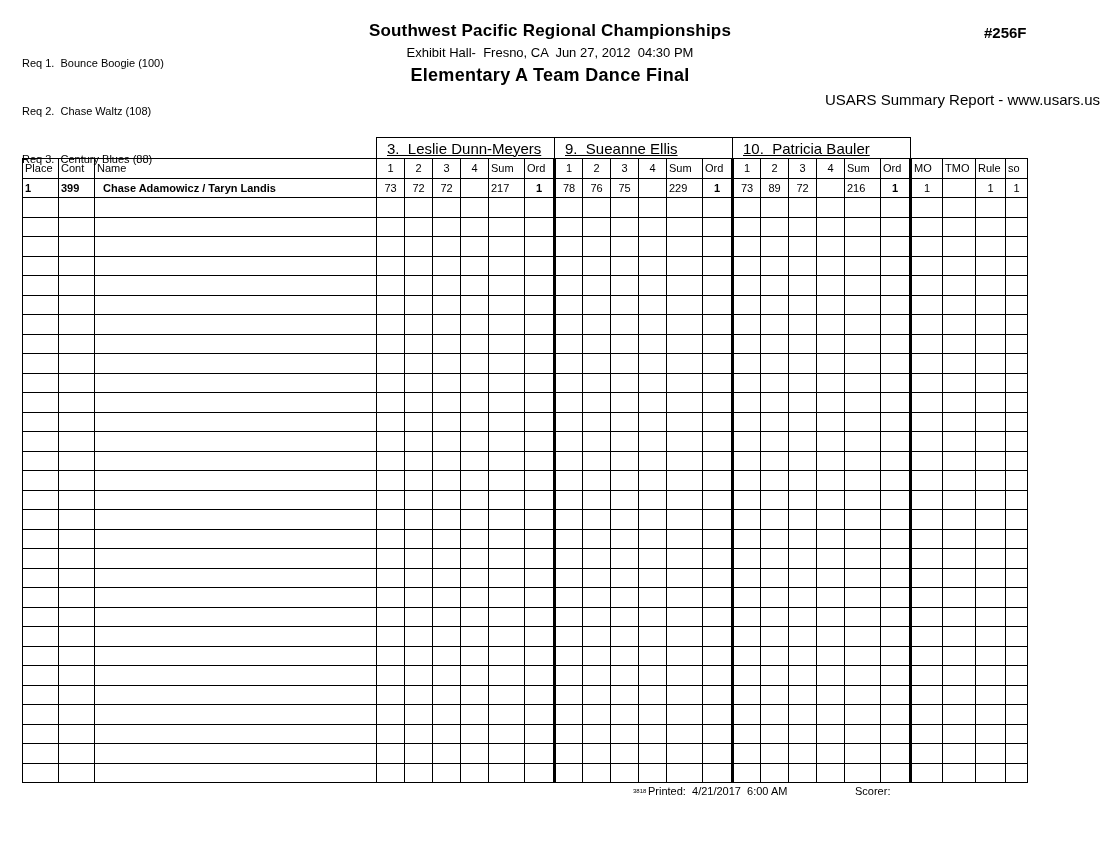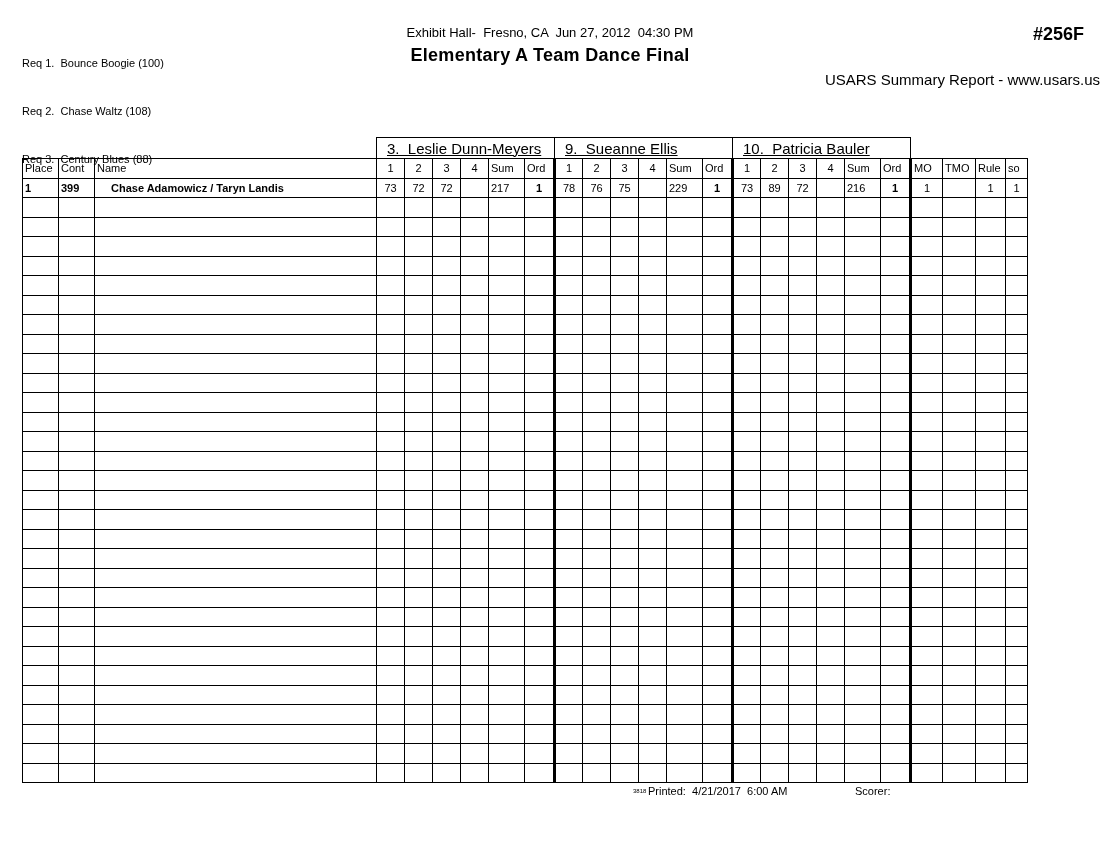--- a/index.html
+++ b/index.html
@@ -13,21 +13,21 @@
   .abs { position: absolute; }
 
   .req-list { left: 22px; top: 23px; font-size: 11px; line-height: 16px; white-space: pre; }
 
   .head-center { left: 0; top: 21px; width: 1100px; text-align: center; }
   .title  { font-size: 17px; font-weight: bold; letter-spacing: 0.2px; }
   .venue  { font-size: 13px; margin-top: 4px; white-space: pre; }
   .event  { font-size: 18px; font-weight: bold; margin-top: 5px; letter-spacing: 0.3px; }
   .report { font-size: 15px; margin-top: 5px; text-align: right; }
 
-  .event-num { left: 1033px; top: 24px; font-size: 18px; font-weight: bold; }
+  .event-num { left: 984px; top: 24px; font-size: 15px; font-weight: bold; }
 
   .table-wrap { left: 22px; top: 137px; }
   table { border-collapse: collapse; table-layout: fixed; }
   td, th {
     border: 1px solid #000;
     height: 18.5px;
     font-size: 11px;
     font-weight: normal;
     padding: 0 2px;
     text-align: left;
@@ -35,36 +35,37 @@
     overflow: hidden;
     white-space: nowrap;
   }
   tr.judge-row td { height: 20px; }
   td.nb { border: none; }
   td.jname { white-space: pre; padding-left: 10px; font-size: 15px; text-decoration: underline; }
   .thick-r { border-right: 3px solid #000; }
   .ctr { text-align: center; }
   .rt  { padding-right: 3px; }
   .bold { font-weight: bold; }
-  .name-cell { padding-left: 16px; }
+  .name-cell { padding-left: 8px; }
 
   .footer-version { left: 633px; top: 788px; font-size: 6px; }
   .footer-printed { left: 648px; top: 785px; font-size: 11px; white-space: pre; }
   .footer-scorer  { left: 855px; top: 785px; font-size: 11px; }
 </style>
 </head>
 <body>
 
 <div class="abs req-list">
   <div>Req 1.  Bounce Boogie (100)</div>
   <div>Req 2.  Chase Waltz (108)</div>
   <div>Req 3.  Century Blues (88)</div>
 </div>
 
 <div class="abs head-center">
+  <div class="title">Southwest Pacific Regional Championships</div>
   <div class="venue">Exhibit Hall-  Fresno, CA  Jun 27, 2012  04:30 PM</div>
   <div class="event">Elementary A Team Dance Final</div>
   <div class="report">USARS Summary Report - www.usars.us</div>
 </div>
 
 <div class="abs event-num">#256F</div>
 
 <div class="abs table-wrap">
   <table id="score-table">
       <colgroup>

